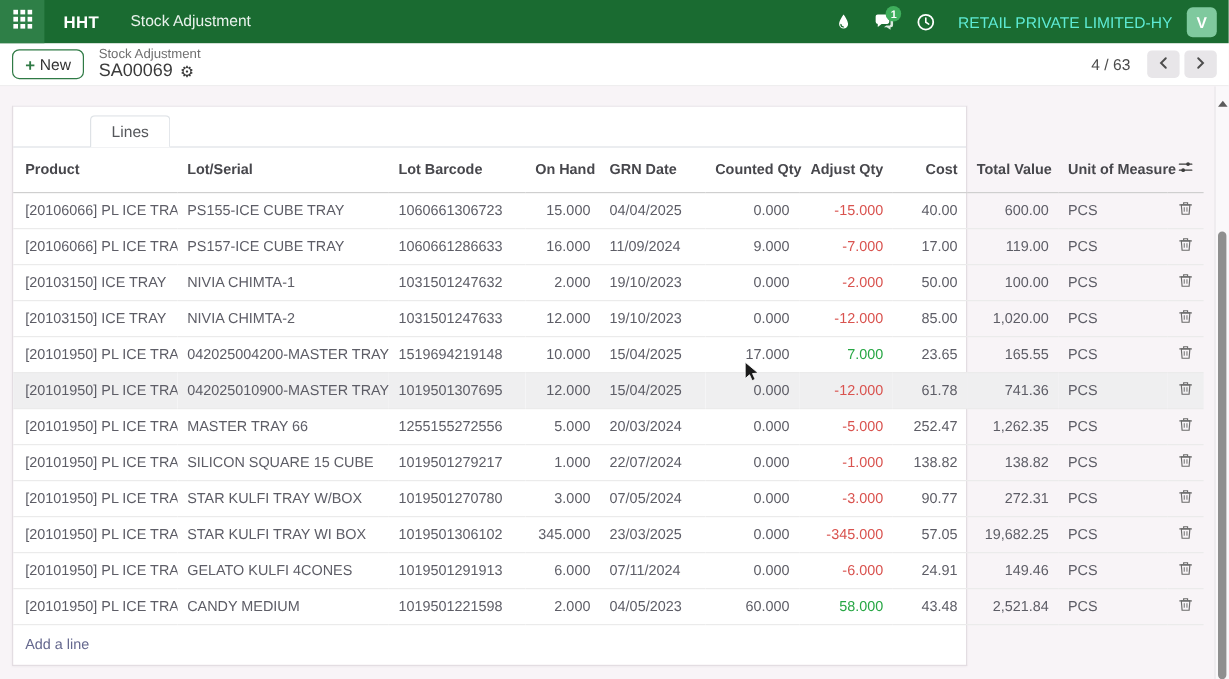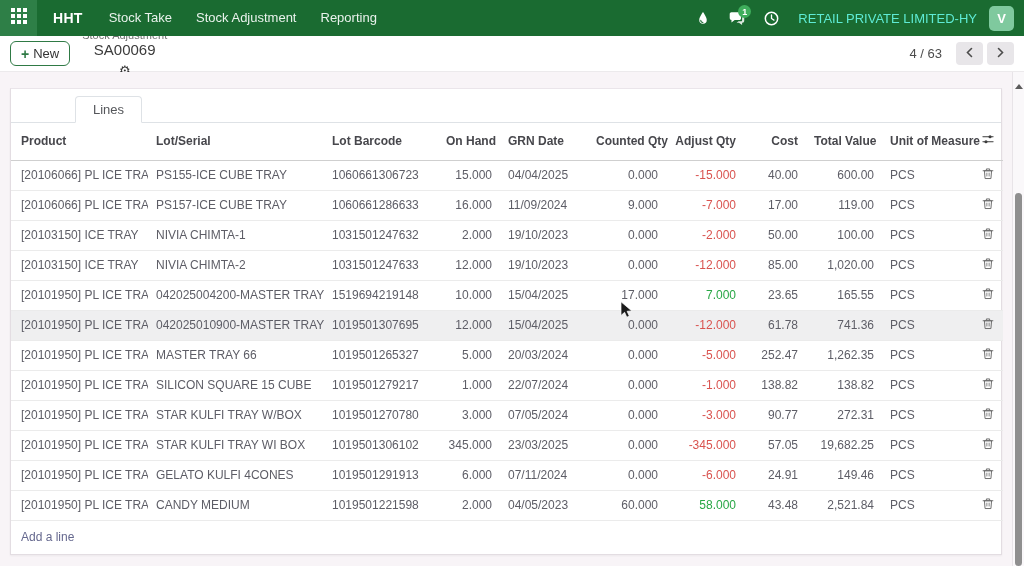--- a/index.html
+++ b/index.html
@@ -16,28 +16,28 @@
   .chat-badge{position:absolute;top:5px;right:-2px;background:#3fae5c;color:#fff;font-size:9px;min-width:13px;height:13px;border-radius:8px;display:flex;align-items:center;justify-content:center;padding:0 3px;font-weight:700;}
   .company{font-size:13px;color:#5eead4;margin:0 12px 0 10px;cursor:pointer;white-space:nowrap;}
   .avatar{width:25px;height:25px;border-radius:5px;background:#7fc99e;color:#fff;font-size:13px;font-weight:700;display:flex;align-items:center;justify-content:center;margin-right:10px;cursor:pointer;}
 
   
   .control-panel{height:36px;background:#fff;display:flex;align-items:center;padding:0 10px;border-bottom:1px solid #eceaec;}
   .btn-new{background:#fff;border:1px solid #2f7a45;border-radius:6px;height:25px;padding:0 10px;font-size:13px;color:#333;display:flex;align-items:center;gap:4px;cursor:pointer;font-family:inherit;}
   .btn-new .plus{color:#2f7a45;font-weight:700;font-size:14px;line-height:1;}
   .breadcrumbs{margin-left:12px;line-height:1.05;}
   .bc-top{font-size:11px;color:#6f6f6f;cursor:pointer;}
-  .bc-bottom{font-size:15px;color:#3b3b3b;display:flex;align-items:center;gap:6px;flex-direction:column;}
+  .bc-bottom{font-size:15px;color:#3b3b3b;display:flex;align-items:center;gap:6px;}
   .gear{font-size:13px;color:#333;cursor:pointer;line-height:1;}
   .pager-text{font-size:13px;color:#4c4c4c;margin-right:10px;}
   .pg-btn{width:27px;height:23px;background:#e8e6e9;border:none;border-radius:4px;margin-left:4px;display:flex;align-items:center;justify-content:center;cursor:pointer;}
 
   
   .content{position:relative;height:494px;background:#f8f4f7;}
-  .sheet{position:absolute;left:10px;top:16px;width:992px;background:#fff;border:1px solid #e3dde2;border-top-color:#eae5ea;box-shadow:0 1px 2px rgba(0,0,0,.05);}
+  .sheet{position:absolute;left:10px;top:16px;width:796px;background:#fff;border:1px solid #e3dde2;border-top-color:#eae5ea;box-shadow:0 1px 2px rgba(0,0,0,.05);}
   .notebook{padding:7px 0 0 64px;border-bottom:1px solid #dee2e6;}
   .tab{display:inline-block;padding:5px 17px;font-size:13px;color:#55575b;background:#fff;border:1px solid #dee2e6;border-bottom:1px solid #fff;border-radius:4px 4px 0 0;margin-bottom:-1px;cursor:pointer;}
 
   table.lines{width:100%;border-collapse:collapse;table-layout:fixed;font-size:12px;color:#5d5d66;}
   th{font-weight:700;color:#47474c;font-size:12px;height:37px;vertical-align:middle;padding:0 8px;text-align:left;white-space:nowrap;border-bottom:1px solid #cfcfcf;cursor:pointer;}
   th.num{text-align:right;}
   td{height:30px;padding:0 8px;white-space:nowrap;overflow:hidden;border-bottom:1px solid #ebebeb;cursor:pointer;}
   td.num{text-align:right;}
   td.c-product, th.c-product{padding-left:10px;}
   tr.highlight td{background:#efeff0;}
@@ -66,23 +66,21 @@
         <rect x="0" y="6" width="4" height="4"></rect>
           <rect x="6" y="6" width="4" height="4"></rect>
           <rect x="12" y="6" width="4" height="4"></rect>
         <rect x="0" y="12" width="4" height="4"></rect>
           <rect x="6" y="12" width="4" height="4"></rect>
           <rect x="12" y="12" width="4" height="4"></rect>
       </svg>
     </span>
   </div>
   <span class="brand">HHT</span>
-  <span class="menu-item">Stock Take</span>
   <span class="menu-item">Stock Adjustment</span>
-  <span class="menu-item">Reporting</span>
   <div class="tb-spacer"></div>
 
   <span class="tb-icon">
     <svg width="12" height="15" viewBox="0 0 24 28" fill="#fff">
         <path d="M12 1C12 1 4.5 11 4.5 17a7.5 7.5 0 0 0 15 0C19.5 11 12 1 12 1zm0 22a5.5 5.5 0 0 1-5.5-5.5c0-.5.4-1 1-1s1 .5 1 1A3.5 3.5 0 0 0 12 21c.5 0 1 .4 1 1s-.5 1-1 1z"></path>
       </svg>
   </span>
   <span class="tb-icon">
     <svg width="17" height="15" viewBox="0 0 24 20" fill="#fff">
         <path d="M1 3.5C1 2.1 2.1 1 3.5 1h11C15.9 1 17 2.1 17 3.5v6c0 1.4-1.1 2.5-2.5 2.5H8l-4.5 3.5V12H3.5A2.5 2.5 0 0 1 1 9.5v-6z"></path>
@@ -310,21 +308,21 @@
                     <path d="M5 4.2V2.4h4v1.8"></path>
                     <path d="M5.6 7v4.6M8.4 7v4.6" stroke-width="1"></path>
                   </g>
                 </svg>
       </span>
     </td>
   </tr>
           <tr>
     <td class="c-product">[20101950] PL ICE TRAY</td>
     <td>MASTER TRAY 66</td>
-    <td>1019501265327</td>
+    <td>1255155272556</td>
     <td class="num">5.000</td>
     <td>20/03/2024</td>
     <td class="num">0.000</td>
     <td class="num neg">-5.000</td>
     <td class="num">252.47</td>
     <td class="num">1,262.35</td>
     <td>PCS</td>
     <td class="action">
       <span>
         <svg width="12" height="13" viewBox="0 0 14 16">

